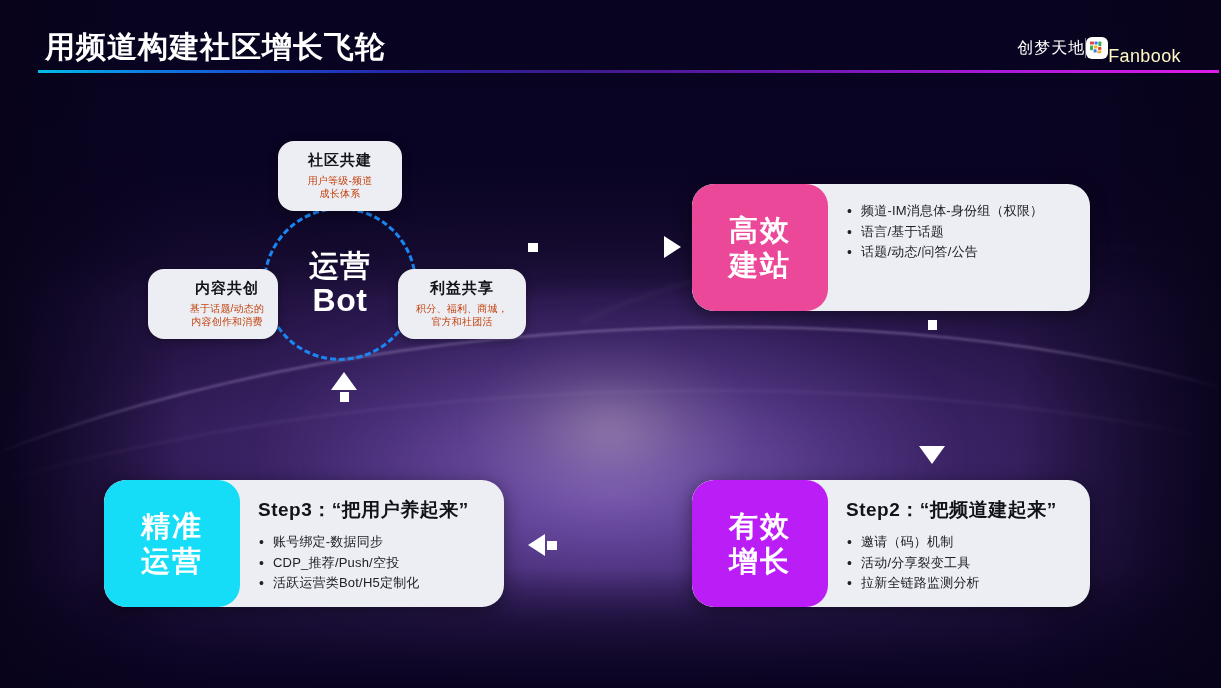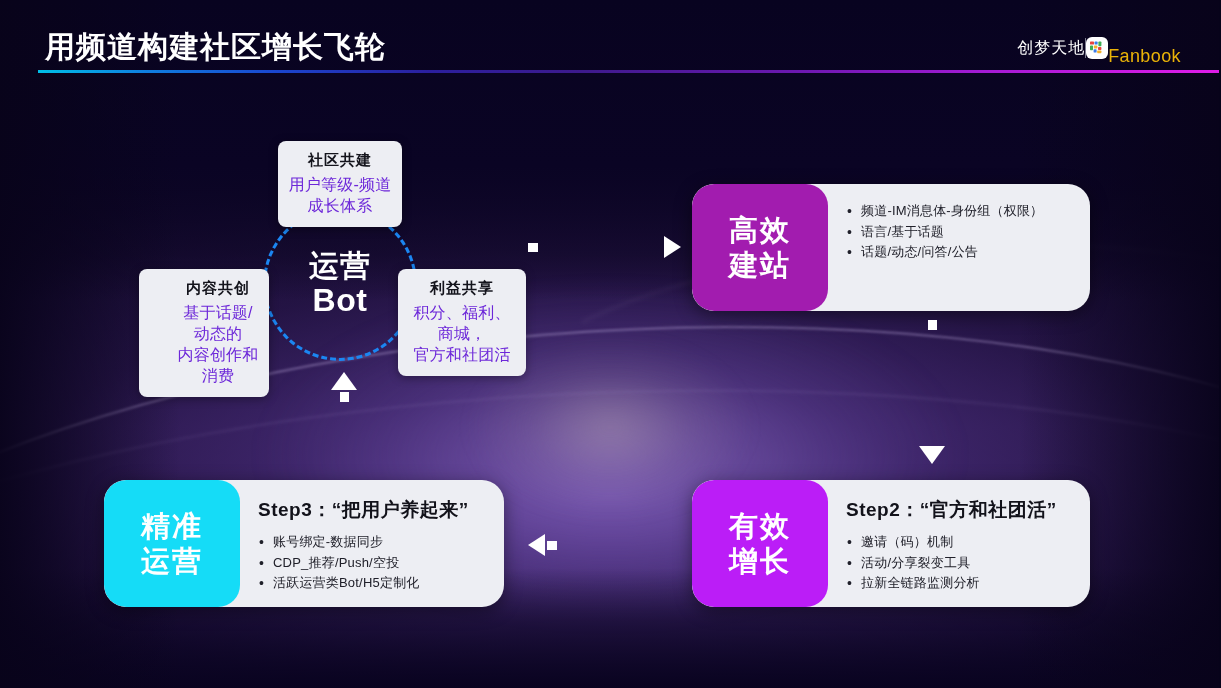--- a/index.html
+++ b/index.html
@@ -99,21 +99,21 @@
     font-size:16px; color:#ffffff; font-weight:normal; letter-spacing:1px;
   }
   .brand-divider{
     width:1px; height:20px; background:#7d7d90;
   }
   .brand-logo{
     width:22px; height:22px; border-radius:6px; background:#ffffff;
     display:flex; align-items:center; justify-content:center;
   }
   .brand-name{
-    font-size:18px; color:#eab308; letter-spacing:0.4px;margin-top:16px;
+    font-size:18px; color:#fef9c3; letter-spacing:0.4px;margin-top:16px;
   }
 
   
   .wheel-circle{
     position:absolute; left:263px; top:207px;
     width:154px; height:154px;
     border-radius:50%;
     border:3px dashed #1b86f2;
   }
   .wheel-label{
@@ -121,34 +121,34 @@
     width:154px; height:154px;
     display:flex; flex-direction:column; align-items:center; justify-content:center;
     color:#ffffff; font-weight:bold; line-height:1.12;
   }
   .wheel-label .l1{ font-size:30px; letter-spacing:1px; }
   .wheel-label .l2{ font-size:32px; letter-spacing:0.5px; }
 
   .bubble{
     position:absolute;
     background:#edeef3;
-    border-radius:8px;
+    border-radius:16px;
     text-align:center;
     padding:10px 10px 11px;
     box-shadow:0 2px 10px rgba(0,0,0,0.35);
   }
   .bubble .b-title{
     font-size:15px; font-weight:bold; color:#14141c; letter-spacing:1px;
     margin-bottom:4px;
   }
   .bubble .b-desc{
-    font-size:16px; color:#6d28d9; line-height:1.32; letter-spacing:0.2px;
+    font-size:10px; color:#c2410c; line-height:1.32; letter-spacing:0.2px;
   }
   .bubble-top{ left:278px; top:141px; width:124px; }
-  .bubble-left{ left:139px; top:269px; width:130px;padding-left:38px; }
+  .bubble-left{ left:148px; top:269px; width:130px;padding-left:38px; }
   .bubble-right{ left:398px; top:269px; width:128px; }
 
   
   .card{
     position:absolute;
     background:#edeef3;
     border-radius:22px;
     display:flex;
     overflow:hidden;
     box-shadow:0 4px 18px rgba(0,0,0,0.45);
@@ -288,40 +288,40 @@
 内容创作和消费</div>
   </div>
 
   <div class="bubble bubble-right">
     <div class="b-title">利益共享</div>
     <div class="b-desc" style="white-space:pre-line">积分、福利、商城，
 官方和社团活</div>
   </div>
 
   <div class="card" id="card-step1">
-    <div class="card-badge" style="background:#a21caf">
+    <div class="card-badge" style="background:#ec4899">
       <span>高效</span>
       <span>建站</span>
     </div>
     <div class="card-body">
       <ul class="bullets">
         <li>频道-IM消息体-身份组（权限）</li>
         <li>语言/基于话题</li>
         <li>话题/动态/问答/公告</li>
       </ul>
     </div>
   </div>
 
   <div class="card" id="card-step2">
     <div class="card-badge" style="background:#bb1df7">
       <span>有效</span>
       <span>增长</span>
     </div>
     <div class="card-body">
-      <div class="card-title">Step2：“官方和社团活”</div>
+      <div class="card-title">Step2：“把频道建起来”</div>
       <ul class="bullets">
         <li>邀请（码）机制</li>
         <li>活动/分享裂变工具</li>
         <li>拉新全链路监测分析</li>
       </ul>
     </div>
   </div>
 
   <div class="card" id="card-step3">
     <div class="card-badge" style="background:#15dcf7">

